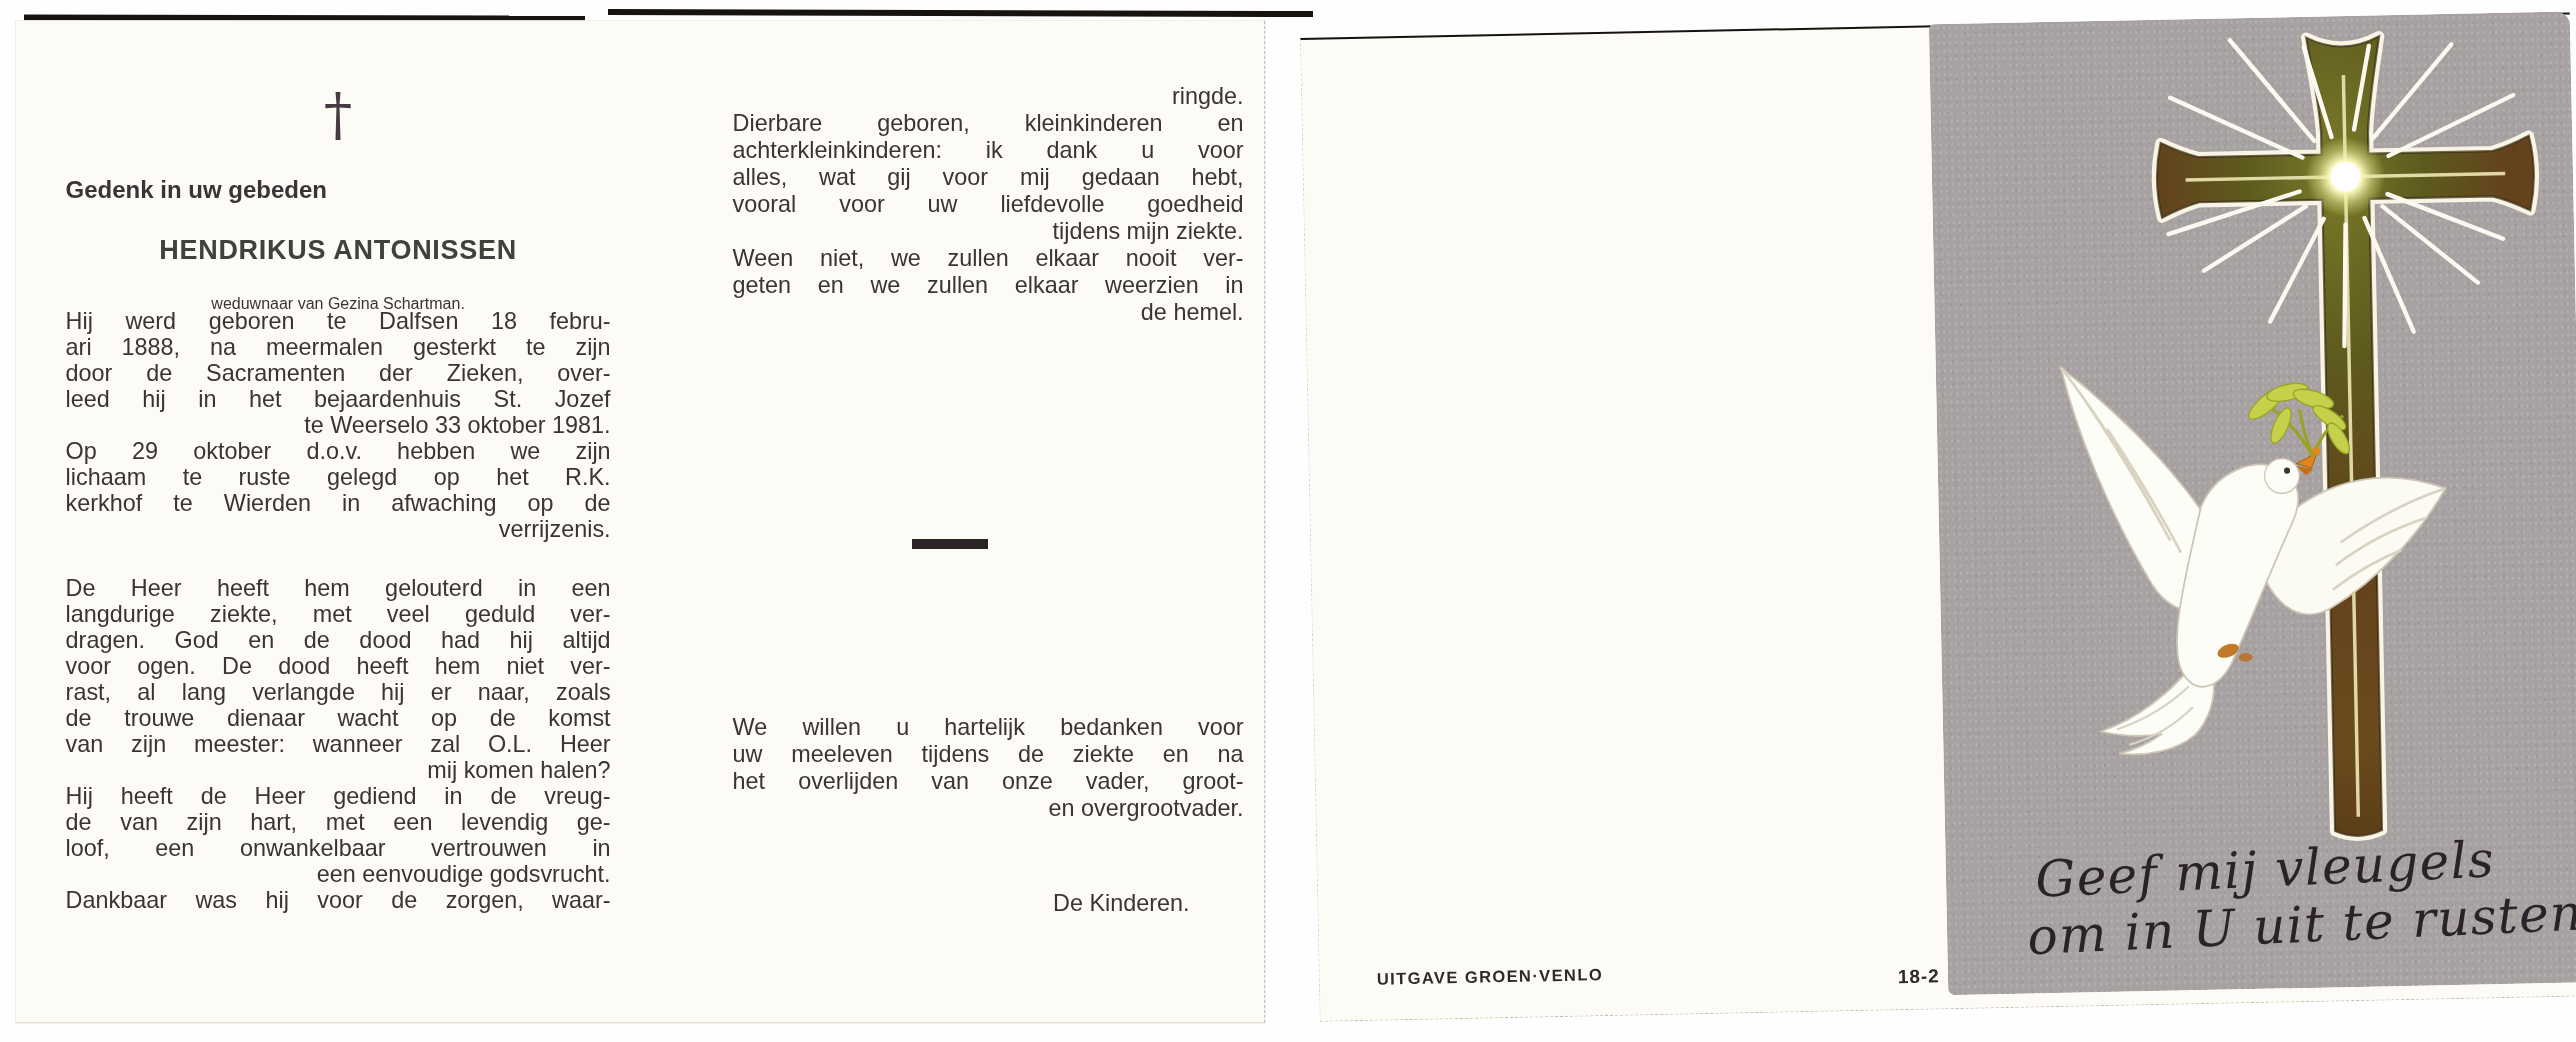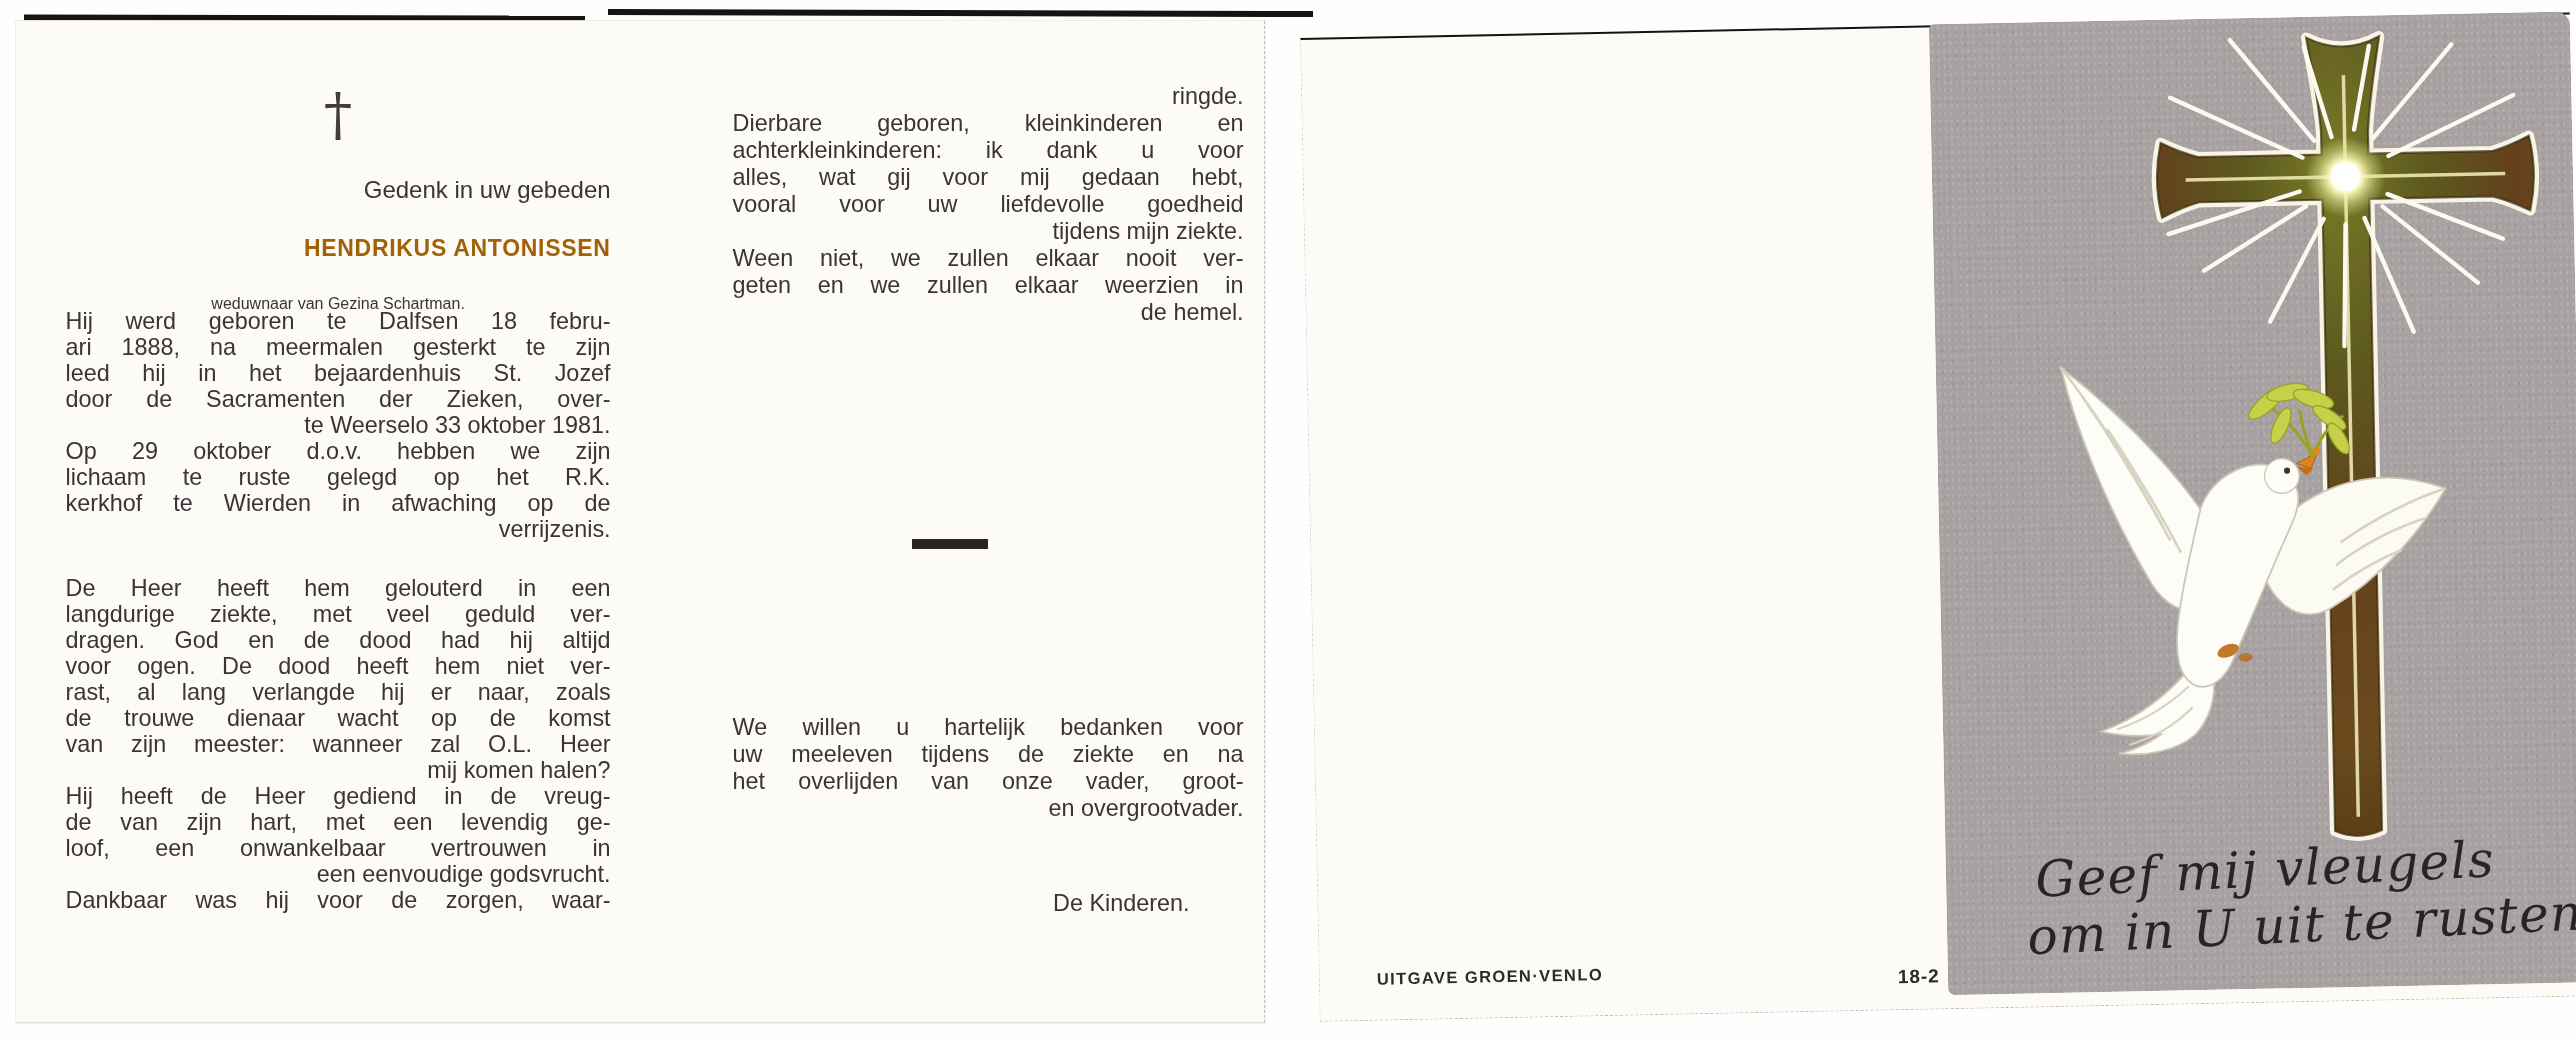--- a/index.html
+++ b/index.html
@@ -21,23 +21,23 @@
     position:absolute;left:15.6px;top:21px;width:1248px;height:1001px;
     background:#fcfbf6;
     border-right:0.9px dashed #c6c2b8;
     border-bottom:0.9px solid #e2dfd6;
     box-shadow:0 0 0 0.9px #f0eee6;
   }
   .col1{position:absolute;left:50px;top:0;width:545px;height:1001px;}
   .col2{position:absolute;left:717px;top:0;width:511px;height:1001px;}
   .dagger{position:absolute;top:63px;left:0;right:0;text-align:center;
     font-family:"DejaVu Serif", serif;font-size:57px;line-height:61px;color:#453b40;}
-  .intro{position:absolute;top:155px;left:0;right:0;text-align:right;font-size:24px;}
-  .deceased{position:absolute;top:214px;left:0;right:0;text-align:right;
-    font-size:23px;font-weight:bold;letter-spacing:0.7px;color:#a16207;}
+  .intro{position:absolute;top:155px;left:0;right:0;text-align:left;font-size:24px;font-weight:bold;}
+  .deceased{position:absolute;top:214px;left:0;right:0;text-align:center;
+    font-size:27px;font-weight:bold;letter-spacing:0.7px;color:#404040;}
   .relation{position:absolute;top:274px;left:0;right:0;text-align:center;font-size:16px;}
   .blk{position:absolute;left:0;width:100%;font-size:23.4px;line-height:26px;}
   .c2 .blk, .col2 .blk{line-height:27px;}
   .jline{text-align:justify;text-align-last:justify;}
   .tline{text-align:right;}
   .p1{top:287px;}
   .p3{top:554px;}
   .c2p1{top:62px;}
   .divider{position:absolute;left:179px;top:518px;width:76px;height:9.6px;background:#2c2327;}
   .thanks{top:693px;font-size:23.4px;line-height:44px;}
@@ -88,21 +88,21 @@
 
   <div class="left-card">
 
     <div class="col1">
       <div class="dagger">†</div>
       <div class="intro">Gedenk in uw gebeden</div>
       <div class="deceased">HENDRIKUS ANTONISSEN</div>
       <div class="relation">weduwnaar van Gezina Schartman.</div>
 
       <div class="blk p1">
-        <span><div class="jline">Hij werd geboren te Dalfsen 18 febru-</div><div class="jline">ari 1888, na meermalen gesterkt te zijn</div><div class="jline">leed hij in het bejaardenhuis St. Jozef</div><div class="jline">door de Sacramenten der Zieken, over-</div></span>
+        <span><div class="jline">Hij werd geboren te Dalfsen 18 febru-</div><div class="jline">ari 1888, na meermalen gesterkt te zijn</div><div class="jline">door de Sacramenten der Zieken, over-</div><div class="jline">leed hij in het bejaardenhuis St. Jozef</div></span>
         <div class="tline">te Weerselo 33 oktober 1981.</div>
         <span><div class="jline">Op 29 oktober d.o.v. hebben we zijn</div><div class="jline">lichaam te ruste gelegd op het R.K.</div><div class="jline">kerkhof te Wierden in afwaching op de</div></span>
         <div class="tline">verrijzenis.</div>
       </div>
 
       <div class="blk p3">
         <span><div class="jline">De Heer heeft hem gelouterd in een</div><div class="jline">langdurige ziekte, met veel geduld ver-</div><div class="jline">dragen. God en de dood had hij altijd</div><div class="jline">voor ogen. De dood heeft hem niet ver-</div><div class="jline">rast, al lang verlangde hij er naar, zoals</div><div class="jline">de trouwe dienaar wacht op de komst</div><div class="jline">van zijn meester: wanneer zal O.L. Heer</div></span>
         <div class="tline">mij komen halen?</div>
         <span><div class="jline">Hij heeft de Heer gediend in de vreug-</div><div class="jline">de van zijn hart, met een levendig ge-</div><div class="jline">loof, een onwankelbaar vertrouwen in</div></span>
         <div class="tline">een eenvoudige godsvrucht.</div>

